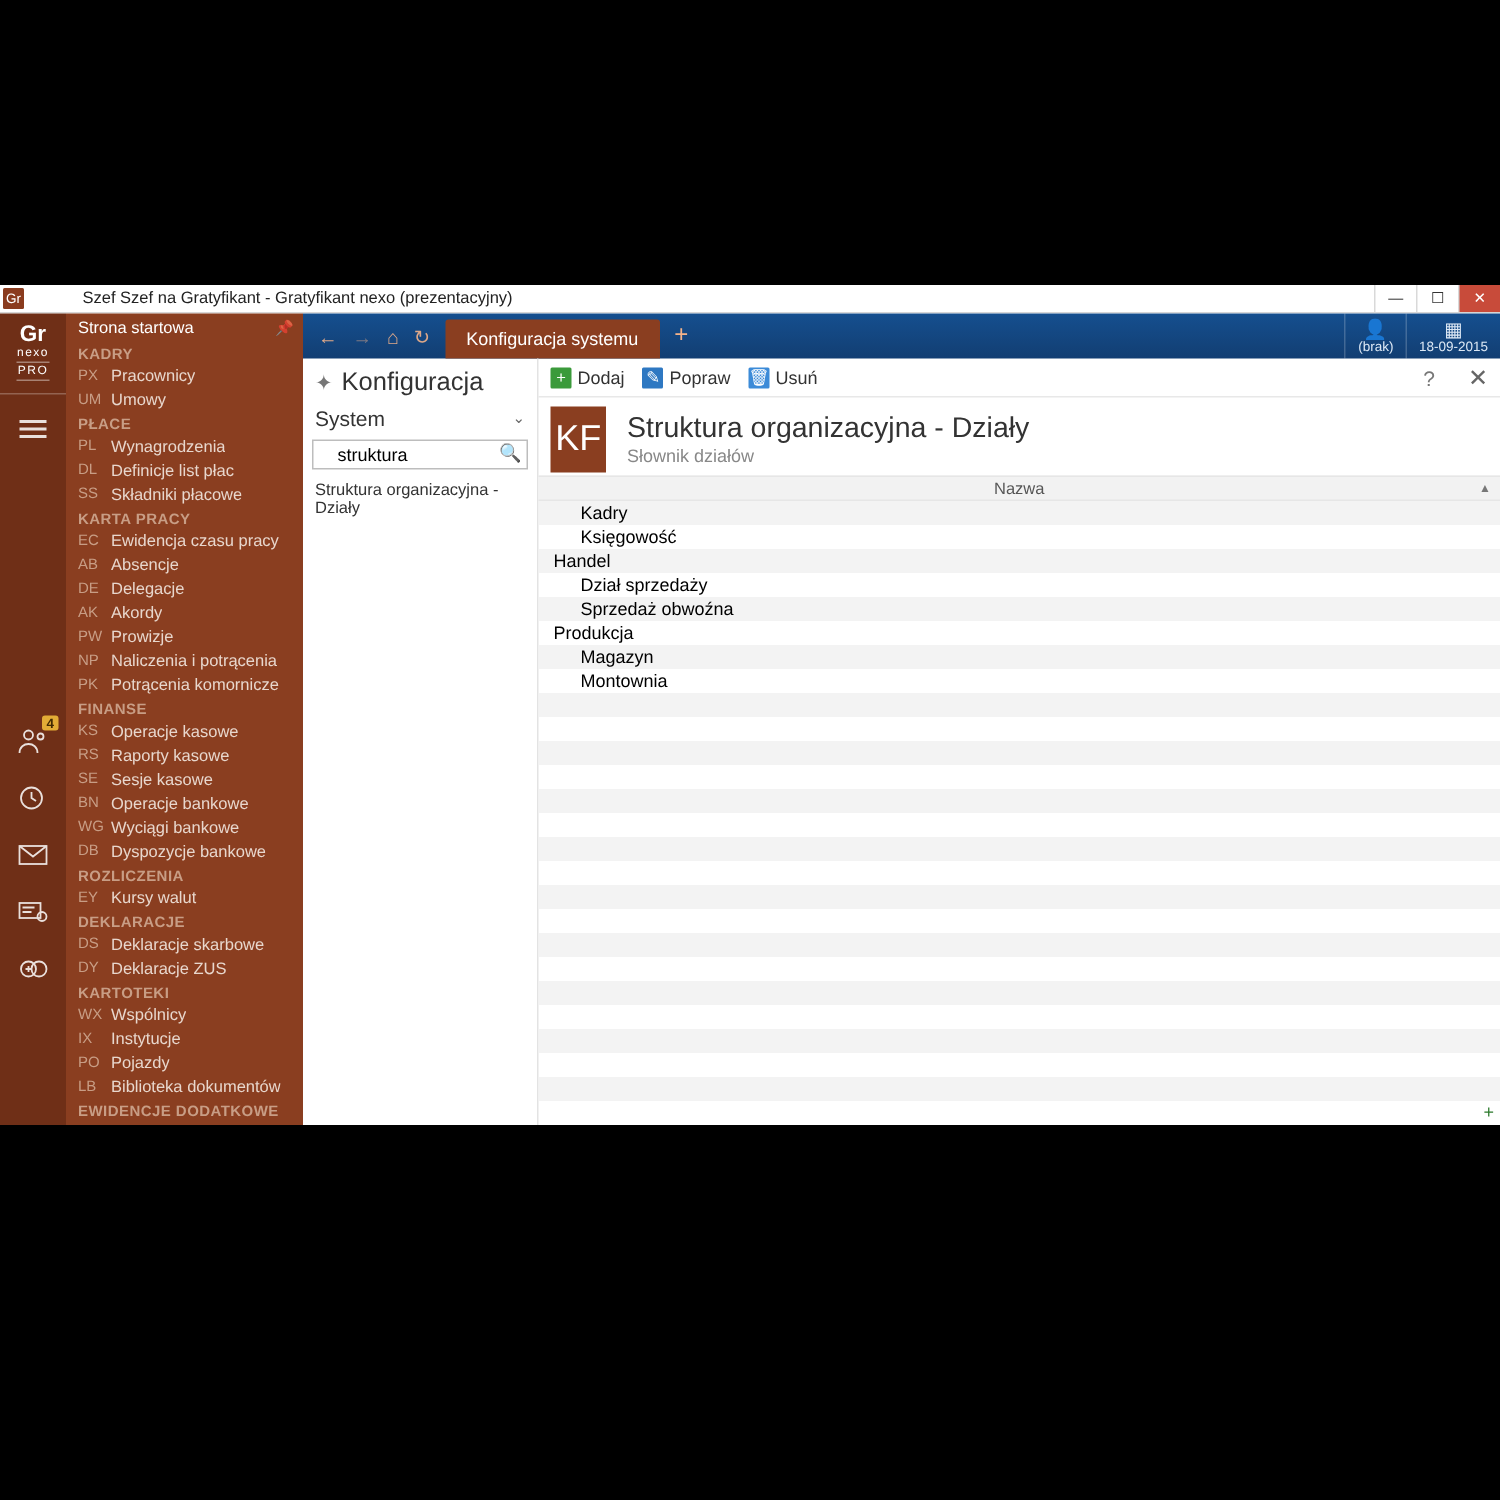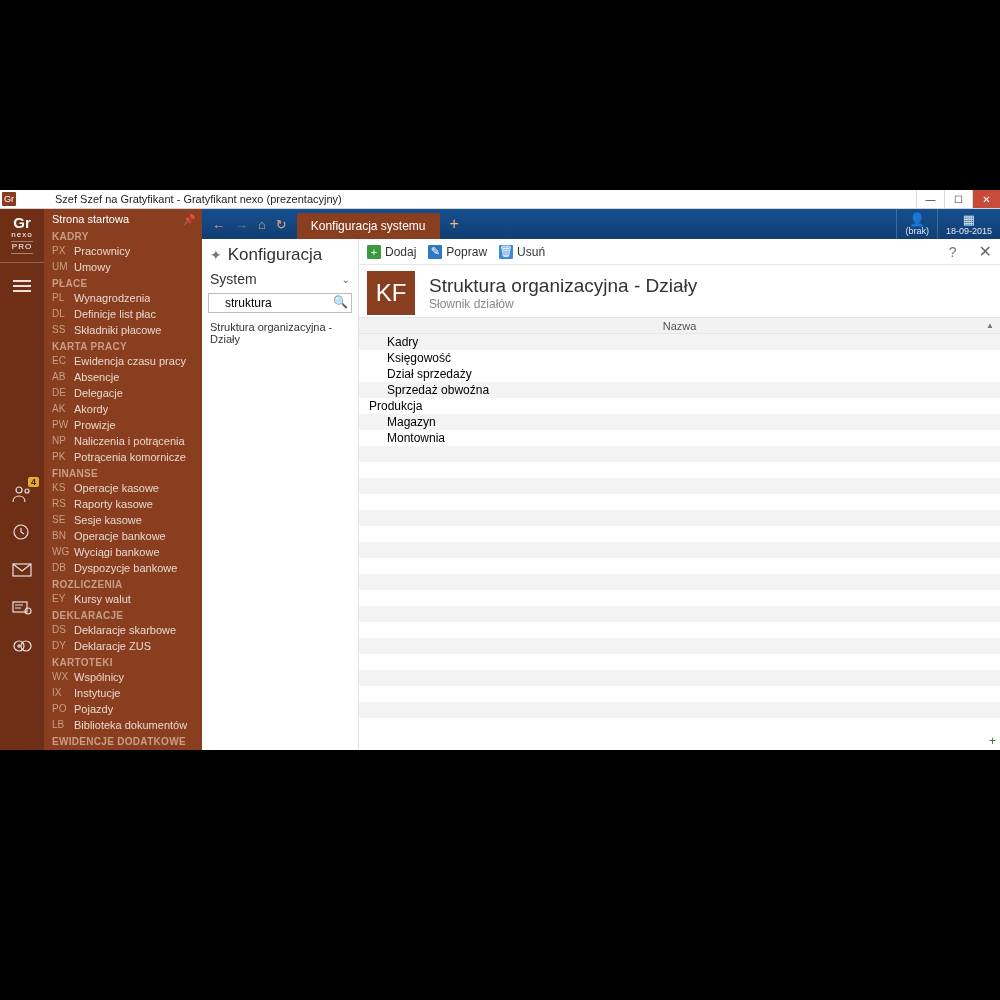--- a/index.html
+++ b/index.html
@@ -60,21 +60,21 @@
 .rightpane { flex:1; display:flex; flex-direction:column; min-width:0; }
 .toolbar { height:26px;border-bottom:1px solid #e8e8e8;display:flex;align-items:center;padding:0 8px;gap:12px;font-size:12px;color:#333; }
 .toolbar .tbtn{display:flex;align-items:center;gap:4px;}
 .toolbar .ticon{width:14px;height:14px;display:flex;align-items:center;justify-content:center;color:#fff;font-size:11px;border-radius:1px;}
 .tgreen{background:#3b9a3b;} .tblue{background:#2e78c2;} .tbluel{background:#3c8bd8;}
 .toolbar .tspacer{flex:1;}
 .toolbar .help{color:#777;font-size:14px;}
 .toolbar .xbtn{color:#666;font-size:16px;margin-left:10px;}
 
 .header { display:flex;align-items:center;gap:14px;padding:6px 8px 2px 8px; }
-.header .kf{width:48px;height:44px;background:#8a3e20;color:#fff;font-size:24px;font-weight:400;display:flex;align-items:center;justify-content:center;}
+.header .kf{width:37px;height:44px;background:#8a3e20;color:#fff;font-size:24px;font-weight:400;display:flex;align-items:center;justify-content:center;}
 .header .htxt h1{font-size:19px;font-weight:400;color:#333;}
 .header .htxt .sub{font-size:12px;color:#888;}
 
 .colhdr{display:flex;align-items:center;justify-content:center;background:#f2f2f2;border-top:1px solid #e6e6e6;border-bottom:1px solid #e6e6e6;height:17px;font-size:11px;color:#555;position:relative;}
 .colhdr .up{position:absolute;right:6px;font-size:8px;color:#777;}
 
 .tree{flex:1;overflow:auto;font-size:12px;}
 .row{height:16px;display:flex;align-items:center;padding-left:10px;}
 .row.l1{padding-left:28px;}
 .row.alt{background:#f3f3f3;}
@@ -336,20 +336,21 @@
           </div>
 
           <div class="colhdr">
             <span>Nazwa</span>
             <span class="up">▲</span>
           </div>
 
           <div class="tree" id="tree" style="position:relative;">
                 <div class="row l1 alt">Kadry</div>
                 <div class="row l1">Księgowość</div>
+                <div class="row alt">Handel</div>
                 <div class="row l1">Dział sprzedaży</div>
                 <div class="row l1 alt">Sprzedaż obwoźna</div>
                 <div class="row">Produkcja</div>
                 <div class="row l1 alt">Magazyn</div>
                 <div class="row l1">Montownia</div>
                 <div class="spacerow alt"></div>
                 <div class="spacerow"></div>
                 <div class="spacerow alt"></div>
                 <div class="spacerow"></div>
                 <div class="spacerow alt"></div>

